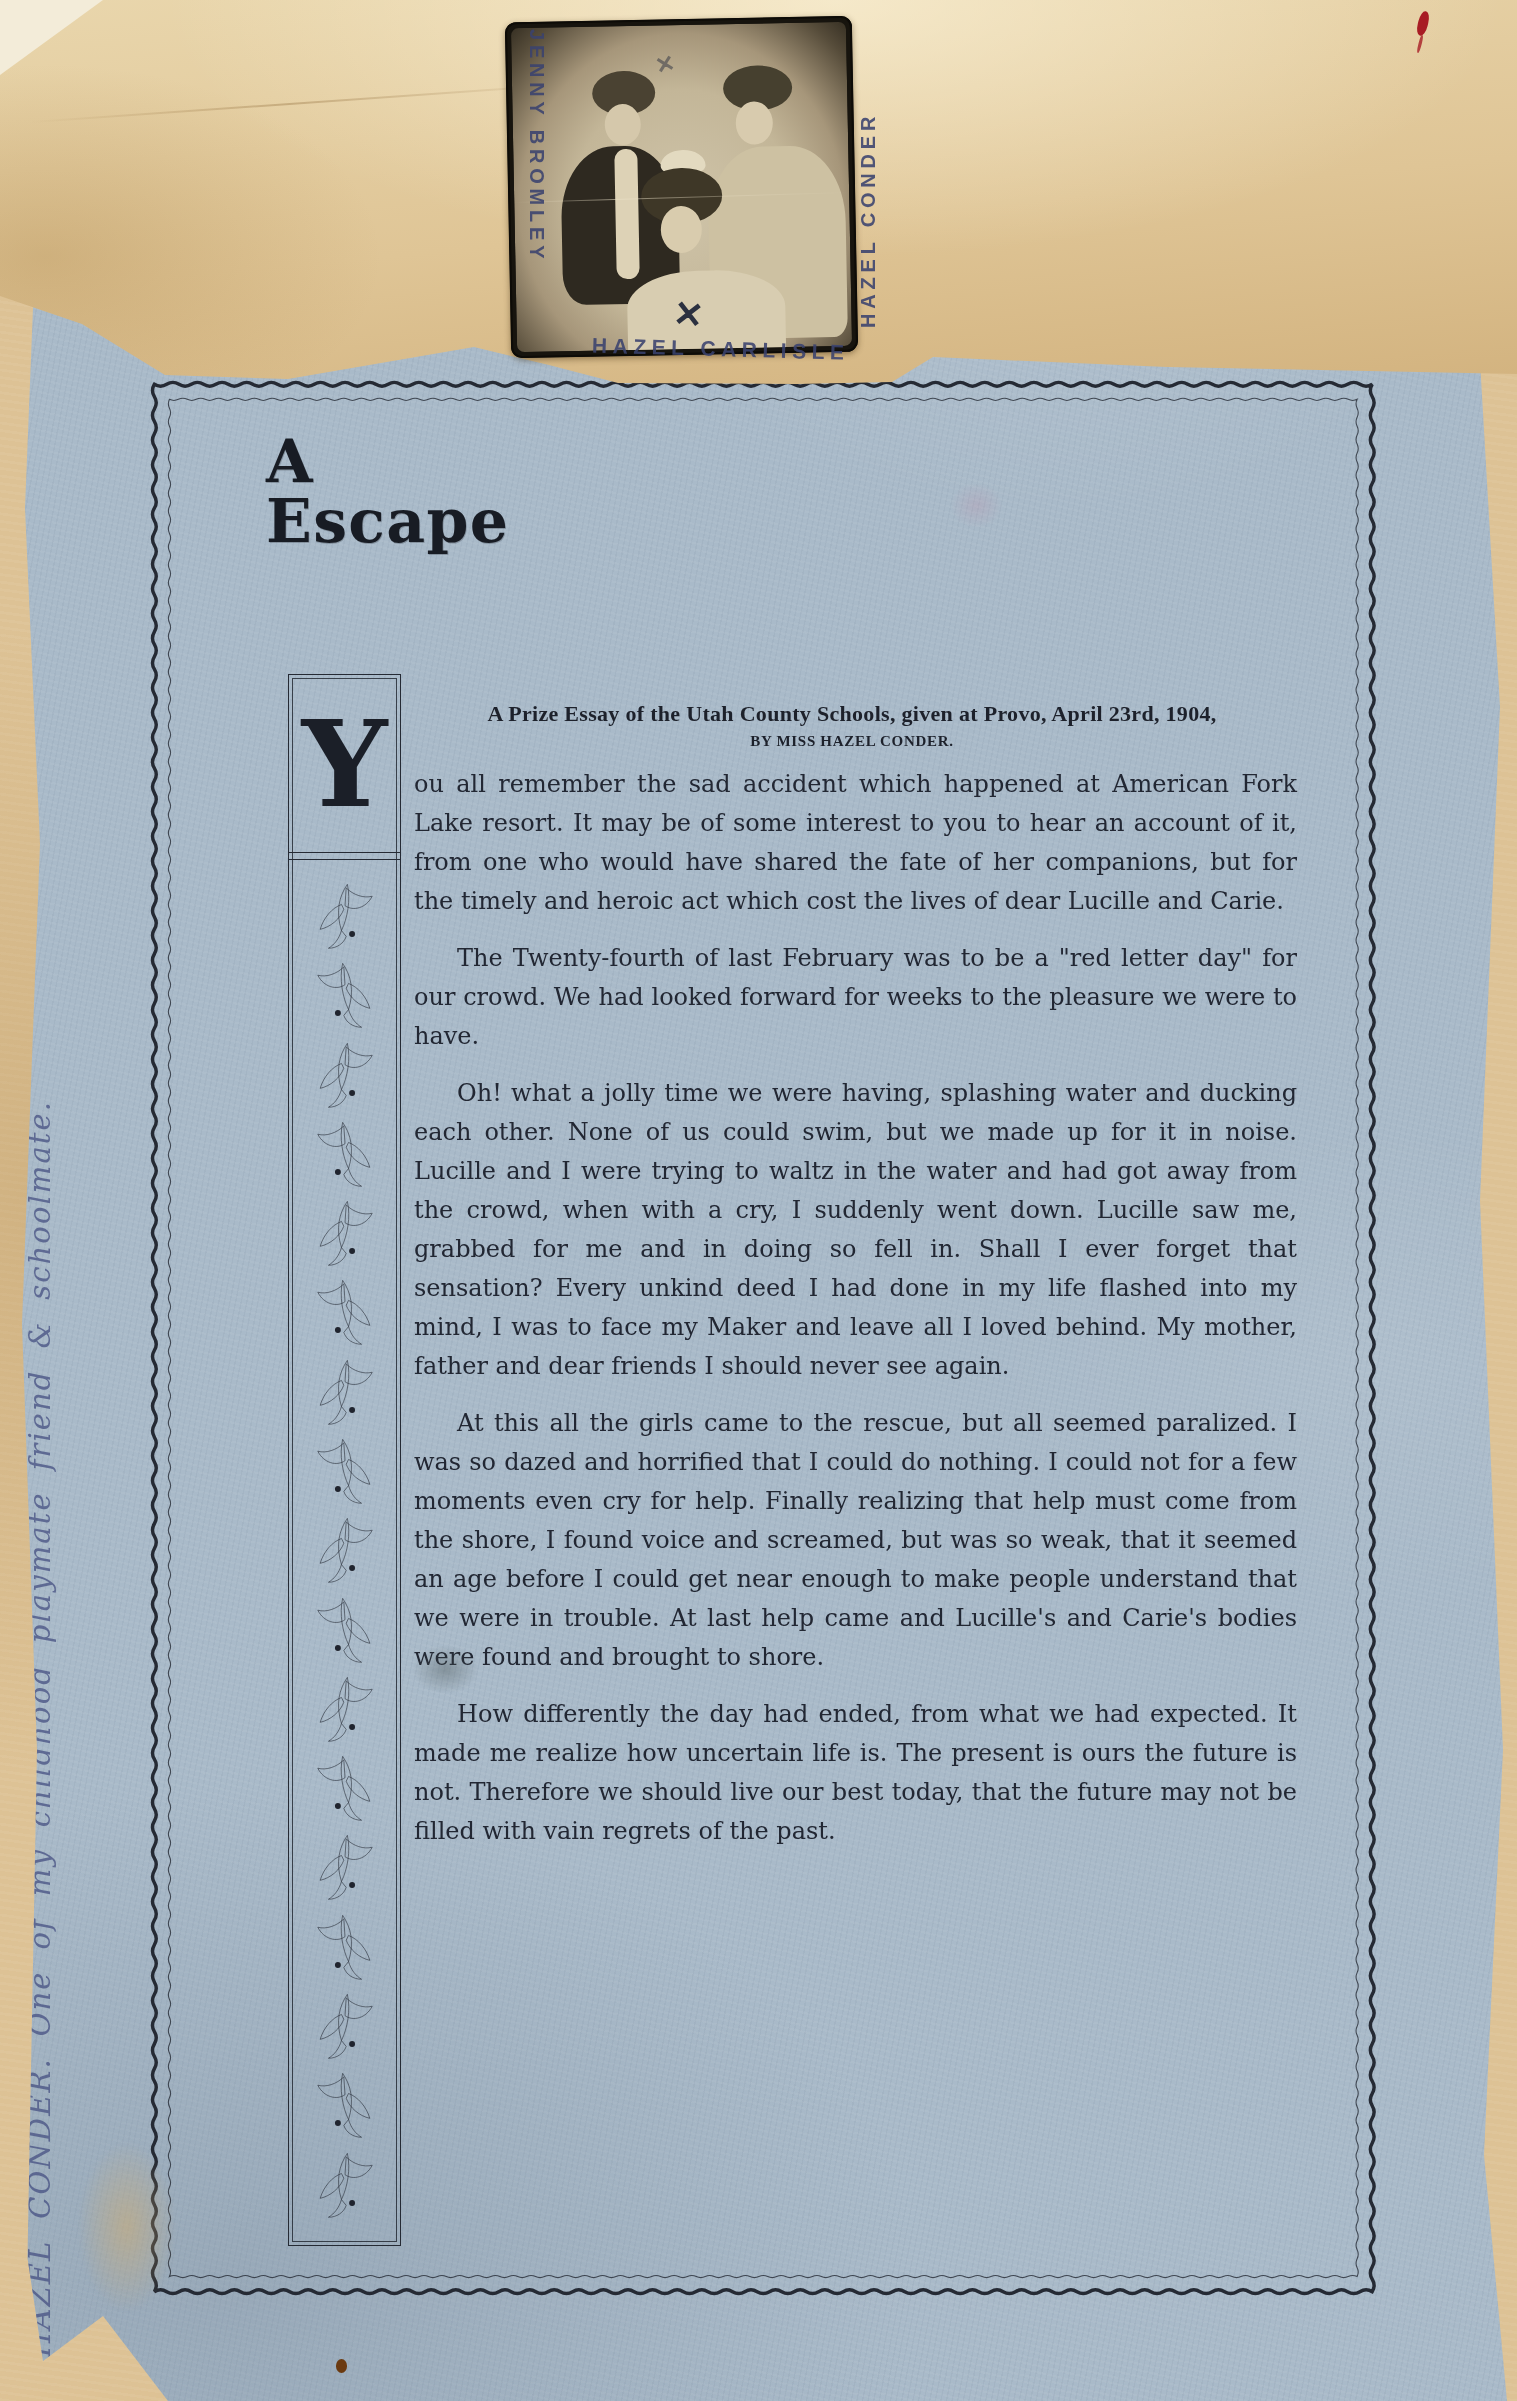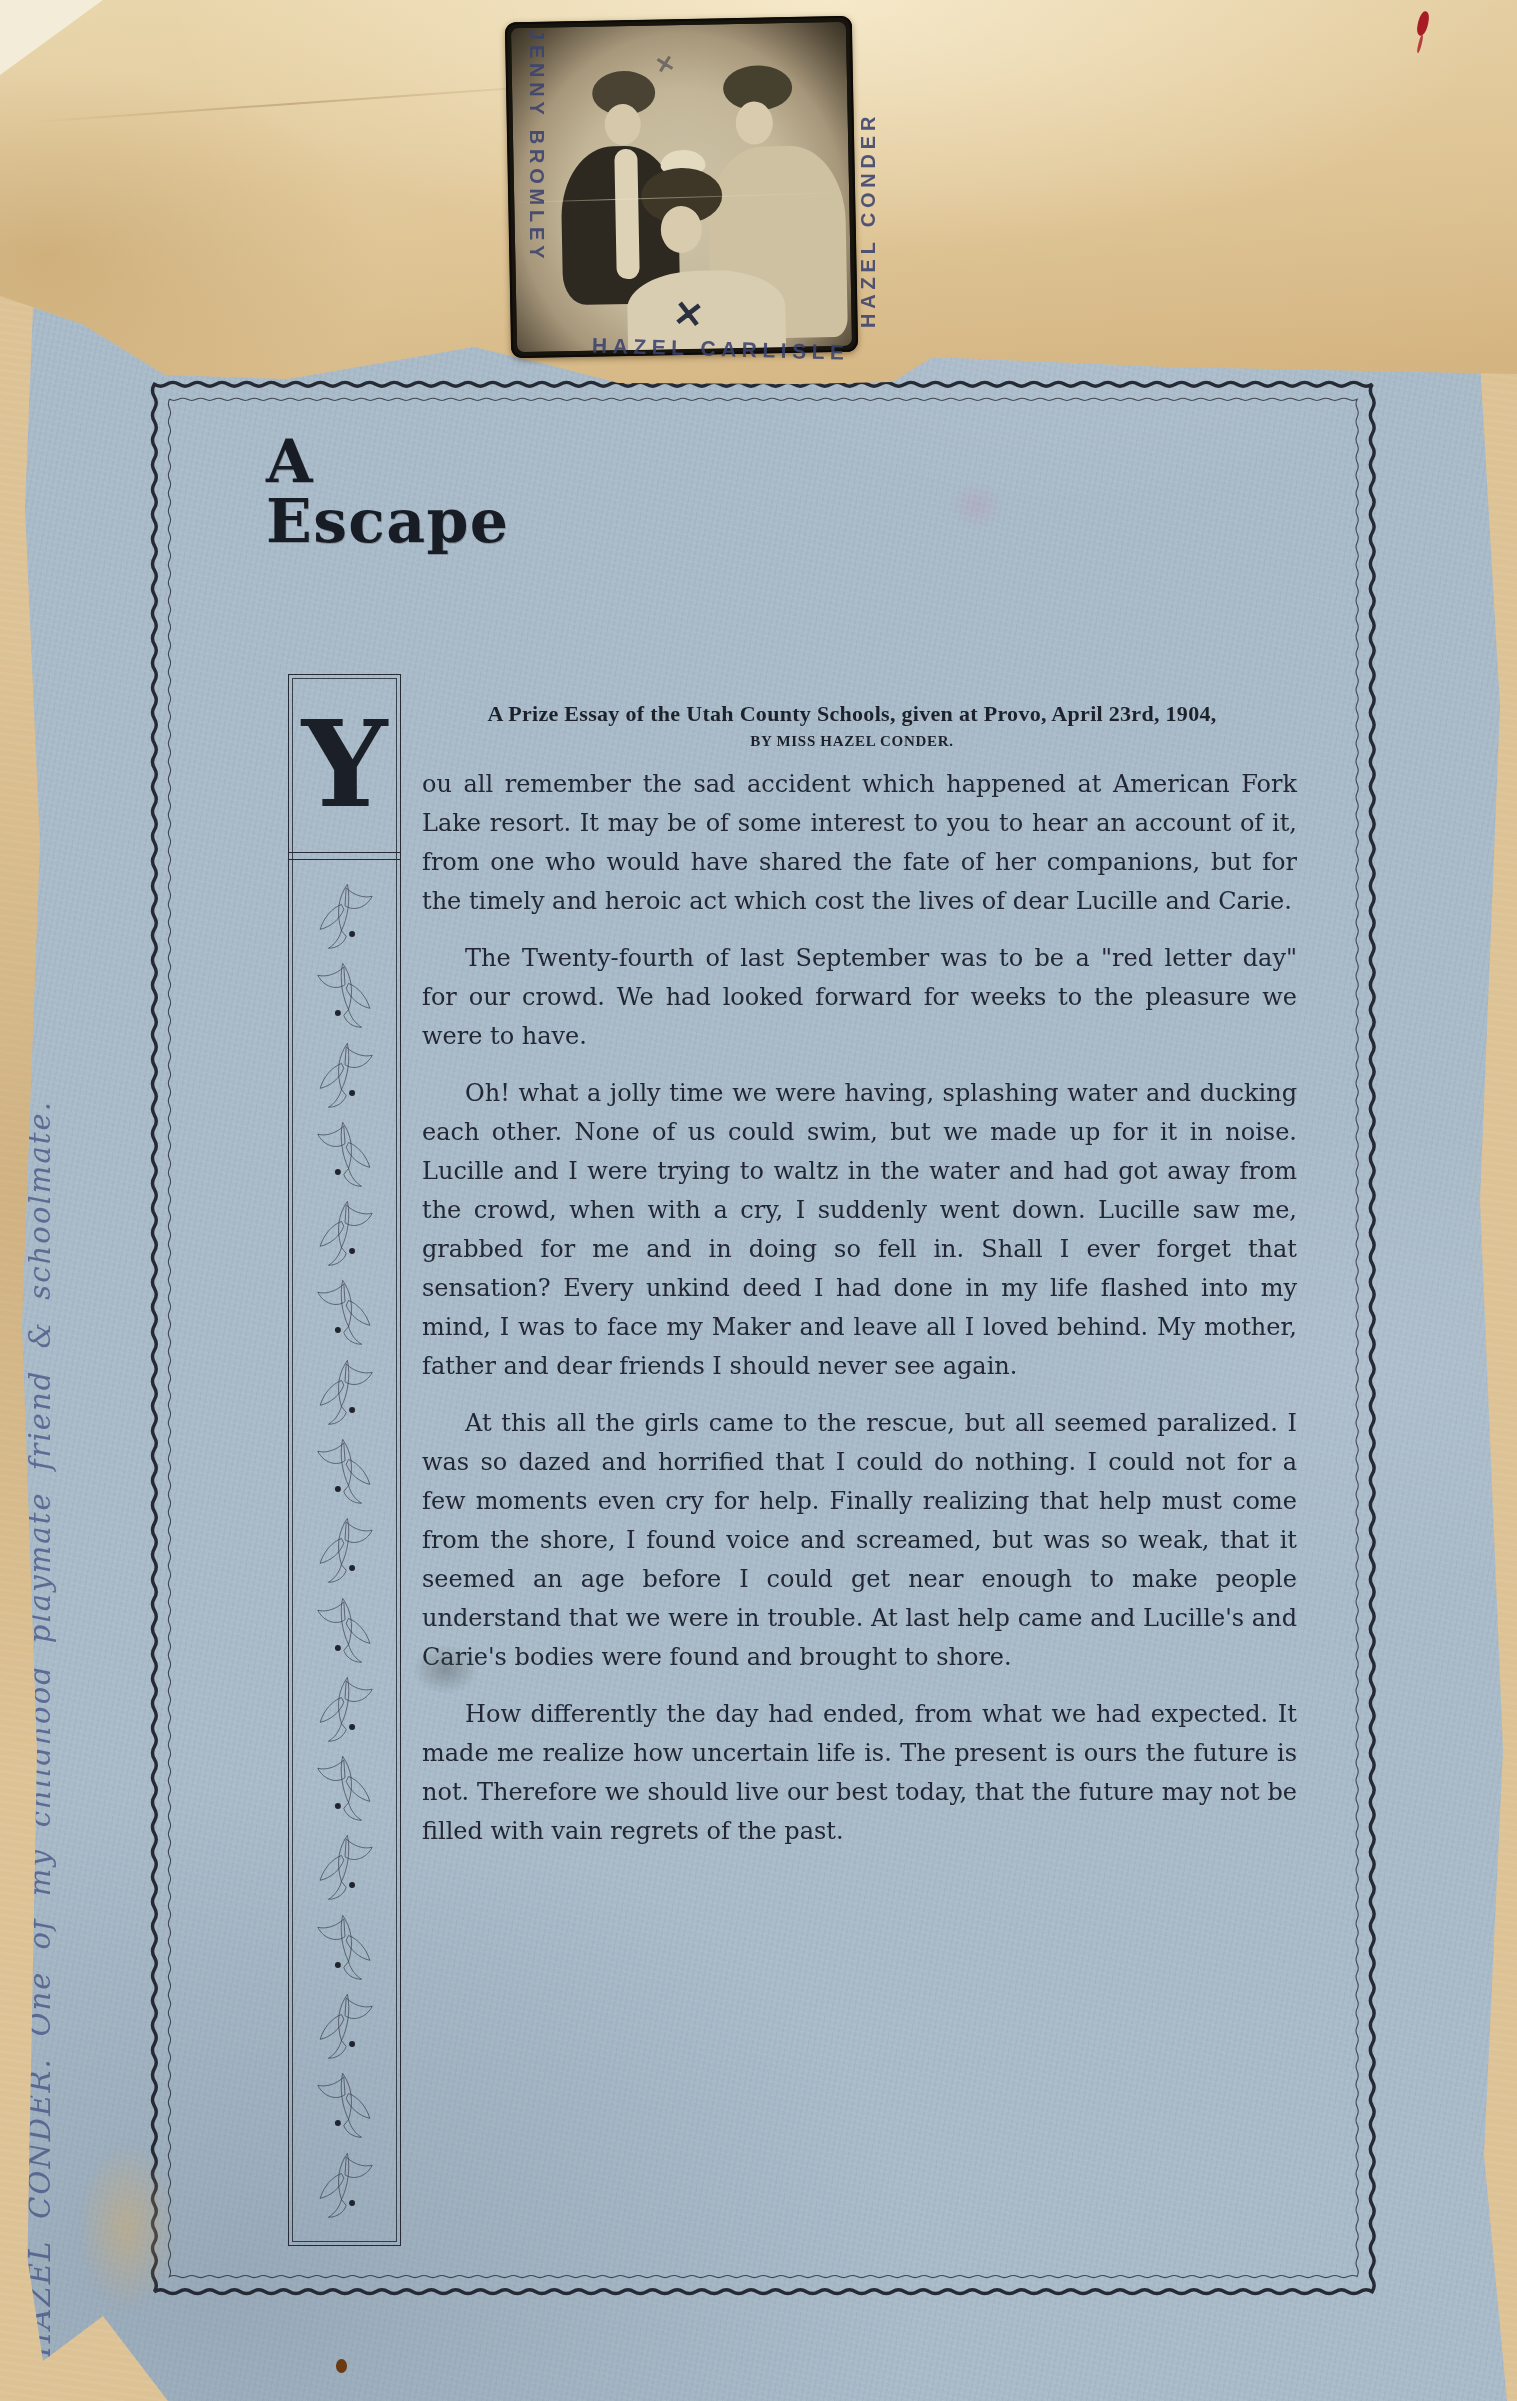--- a/index.html
+++ b/index.html
@@ -44,21 +44,21 @@
     display:flex;flex-direction:column;justify-content:space-between;align-items:center;padding:18px 0;}
   .orn{width:60px;height:71px;fill:#20242e;}
   .orn.flip{transform:scaleX(-1);}
   
   #byline{position:absolute;left:406px;top:612px;width:892px;text-align:center;color:#1d212b;
     font-family:Liberation Serif, serif;font-weight:bold;}
   #byline .b1{font-size:22px;letter-spacing:0.3px;}
   #byline .b2{font-size:15px;margin-top:5.5px;letter-spacing:0.7px;}
   #body-text{position:absolute;left:406px;top:676px;width:891px;color:#222733;
     font-family:"DejaVu Serif",serif;font-size:24px;line-height:39px;text-align:justify;}
-  #body-text p{margin:0 0 18px 16px;text-indent:43px;}
+  #body-text p{margin:0 0 18px 8px;text-indent:43px;}
   #body-text p.first{text-indent:0;}
   
   .stain{position:absolute;border-radius:50%;pointer-events:none;}
   #stain-smudge{left:401px;top:1548px;width:89px;height:65px;background:radial-gradient(closest-side,rgba(70,82,82,.38),transparent 75%);}
   #stain-pink{left:939px;top:384px;width:75px;height:65px;background:radial-gradient(closest-side,rgba(196,128,160,.20),transparent 70%);}
   #stain-scuff{left:62px;top:2025px;width:130px;height:226px;background:radial-gradient(closest-side,rgba(205,172,115,.55),transparent 75%);filter:blur(2.1px);}
   #stain-dot{left:336px;top:2270px;width:11px;height:13.7px;background:#6b3a10;border-radius:50%;}
   
   #flap{position:absolute;left:0;top:0;width:1517px;height:395px;
     background:
@@ -194,21 +194,21 @@
         </div>
     </div>
 
     <div id="byline">
       <div class="b1">A Prize Essay of the Utah County Schools, given at Provo, April 23rd, 1904,</div>
       <div class="b2">BY MISS HAZEL CONDER.</div>
     </div>
 
     <div id="body-text">
       <p class="first">ou all remember the sad accident which happened at American Fork Lake resort.  It may be of some interest to you to hear an account of it, from one who would have shared the fate of her companions, but for the timely and heroic act which cost the lives of dear Lucille and Carie.</p>
-      <p>The Twenty-fourth of last September was to be a "red letter day" for our crowd.  We had looked forward for weeks to the pleasure we were to have.</p>
+      <p>The Twenty-fourth of last February was to be a "red letter day" for our crowd.  We had looked forward for weeks to the pleasure we were to have.</p>
       <p>Oh! what a jolly time we were having, splashing water and ducking each other.  None of us could swim, but we made up for it in noise.  Lucille and I were trying to waltz in the water and had got away from the crowd, when with a cry, I suddenly went down.  Lucille saw me, grabbed for me and in doing so fell in.  Shall I ever forget that sensation?  Every unkind deed I had done in my life flashed into my mind, I was to face my Maker and leave all I loved behind.  My mother, father and dear friends I should never see again.</p>
       <p>At this all the girls came to the rescue, but all seemed paralized.  I was so dazed and horrified that I could do nothing. I could not for a few moments even cry for help.  Finally realizing that help must come from the shore, I found voice and screamed, but was so weak, that it seemed an age before I could get near enough to make people understand that we were in trouble.  At last help came and Lucille's and Carie's bodies were found and brought to shore.</p>
       <p>How differently the day had ended, from what we had expected.  It made me realize how uncertain life is.  The present is ours the future is not.  Therefore we should live our best today, that the future may not be filled with vain regrets of the past.</p>
     </div>
 
     <div class="stain" id="stain-smudge"></div>
     <div class="stain" id="stain-pink"></div>
     <div class="stain" id="stain-scuff"></div>
     <div class="stain" id="stain-dot"></div>
   </div>

